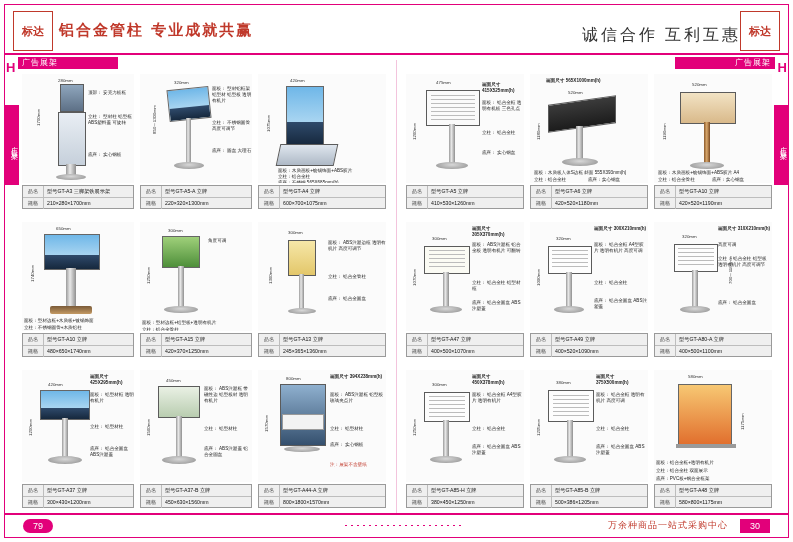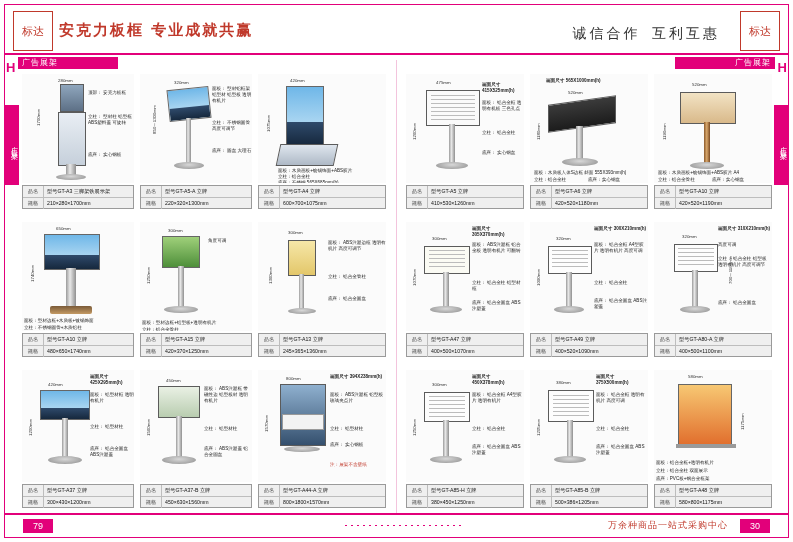--- a/index.html
+++ b/index.html
@@ -3,44 +3,44 @@
 <meta charset="utf-8">
 <style>
   html,body{margin:0;padding:0;background:#b9b9b9;}
   body{font-family:"Liberation Sans","DejaVu Sans",sans-serif;}
   .page{position:relative;width:793px;height:542px;background:#ffffff;overflow:hidden;}
   
   .frame{position:absolute;left:4px;top:4px;right:4px;bottom:4px;border:1px solid #e2007a;}
   
   .header{position:absolute;left:5px;top:5px;width:783px;height:48px;background:#ffffff;}
   .logo-box{position:absolute;width:38px;height:38px;border:1px solid #c0392b;background:#fff;display:flex;align-items:center;justify-content:center;}
-  .logo-box span{font-family:"DejaVu Serif","Liberation Serif",serif;color:#c0392b;font-size:11px;line-height:11px;text-align:center;font-weight:normal;}
+  .logo-box span{font-family:"DejaVu Serif","Liberation Serif",serif;color:#c0392b;font-size:11px;line-height:11px;text-align:center;font-weight:bold;}
   .logo-left{left:8px;top:6px;}
   .logo-right{right:8px;top:6px;}
   .slogan{position:absolute;left:54px;top:16px;font-family:"DejaVu Serif","Liberation Serif",serif;font-size:15px;color:#c0392b;letter-spacing:2px;font-weight:bold;}
-  .slogan2{position:absolute;right:68px;top:20px;font-family:Liberation Mono, monospace;font-size:14px;color:#333;letter-spacing:3px;}
+  .slogan2{position:absolute;right:47px;top:20px;font-family:Liberation Serif, serif;font-size:16px;color:#333;letter-spacing:3px;}
   .hr-red{position:absolute;left:5px;top:53px;width:783px;height:2px;background:#e2007a;}
   
   .sec-bar{position:absolute;height:12px;background:#e2007a;color:#fff;font-size:8px;line-height:12px;padding:0 4px;box-sizing:border-box;letter-spacing:1px;}
   .sec-left{left:18px;top:57px;width:100px;}
   .sec-right{right:18px;top:57px;width:100px;text-align:right;}
   
   .side-tab{position:absolute;width:14px;background:#e2007a;color:#fff;font-size:7px;writing-mode:vertical-rl;text-align:center;padding:4px 0;letter-spacing:2px;}
   .side-left{left:5px;top:105px;height:72px;}
   .side-right{right:5px;top:105px;height:72px;}
   .side-h{position:absolute;color:#e2007a;font-size:13px;font-weight:bold;}
   .side-h-l{left:6px;top:60px;}
   .side-h-r{right:6px;top:60px;}
   
   .divider{position:absolute;left:396px;top:60px;width:1px;height:455px;background:#f3c4dd;}
   
   .footer{position:absolute;left:5px;bottom:5px;width:783px;height:24px;}
   .foot-line{position:absolute;left:0;top:0;width:783px;height:2px;background:#e2007a;}
   .pagenum{position:absolute;top:6px;width:30px;height:14px;background:#e2007a;color:#fff;font-size:9px;line-height:14px;text-align:center;}
-  .pg-l{left:18px;}
+  .pg-l{left:18px;border-radius:7px;}
   .pg-r{right:18px;}
   .foot-text{position:absolute;top:6px;font-size:9px;color:#c0392b;letter-spacing:1px;font-family:"DejaVu Serif","Liberation Serif",serif;}
   .foot-l{left:60px;}
   .foot-r{right:60px;}
   .foot-dots{position:absolute;top:12px;height:1px;background:repeating-linear-gradient(90deg,#e2007a 0 2px,transparent 2px 6px);}
   
   .cell{position:absolute;box-sizing:border-box;}
   .cellimg{position:absolute;left:0;top:0;right:0;bottom:26px;background:#fbfbfb;overflow:hidden;}
   .cap{position:absolute;left:0;right:0;bottom:0;height:24px;border:1px solid #9a9a9a;background:#efefef;font-size:5.2px;color:#111;box-sizing:border-box;}
   .cap .row{position:relative;height:11px;line-height:11px;border-bottom:1px solid #bdbdbd;display:flex;}
@@ -63,21 +63,21 @@
 </head>
 <body>
 
 <div class="page">
   <div class="frame"></div>
 
   <div class="header">
     <div class="logo-box logo-left">
         <span>标达</span>
       </div>
-    <div class="slogan">安克力板框  专业成就共赢</div>
+    <div class="slogan">铝合金管柱  专业成就共赢</div>
     <div class="slogan2">诚信合作  互利互惠</div>
     <div class="logo-box logo-right">
         <span>标达</span>
       </div>
   </div>
   <div class="hr-red"></div>
 
   <div class="sec-bar sec-left">广告展架</div>
   <div class="sec-bar sec-right">广告展架</div>
   <div class="side-h side-h-l">H</div>

